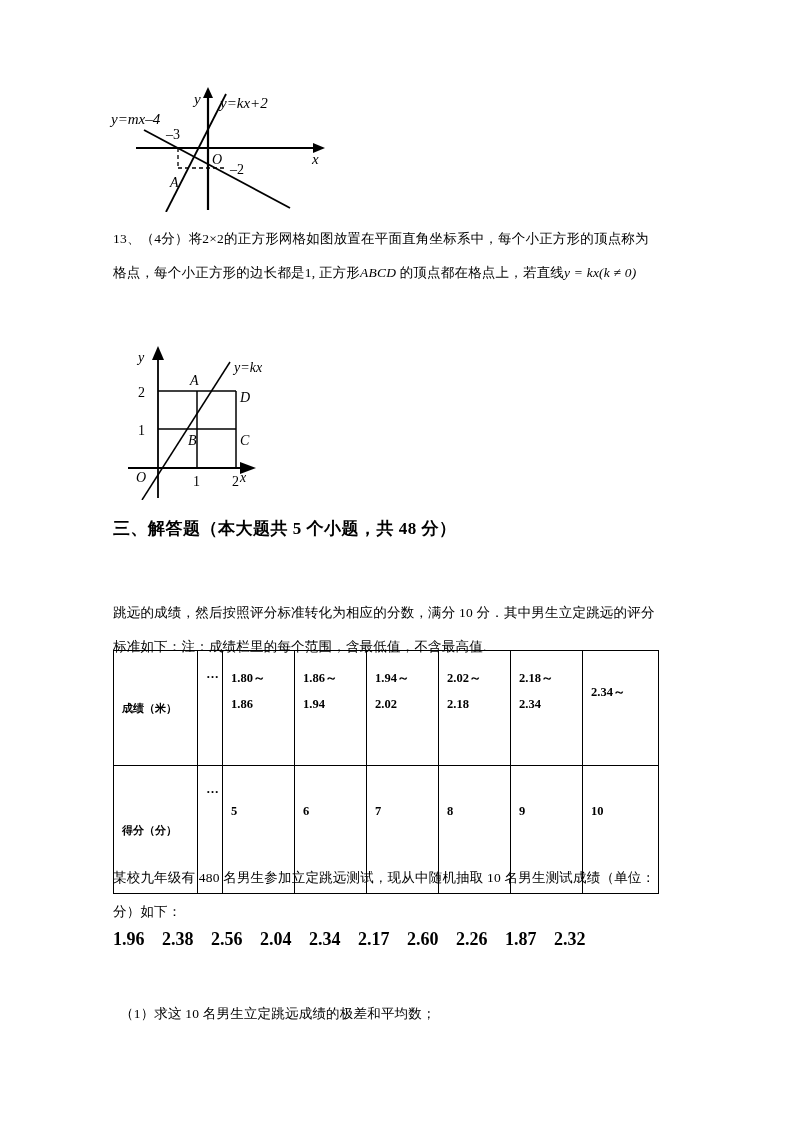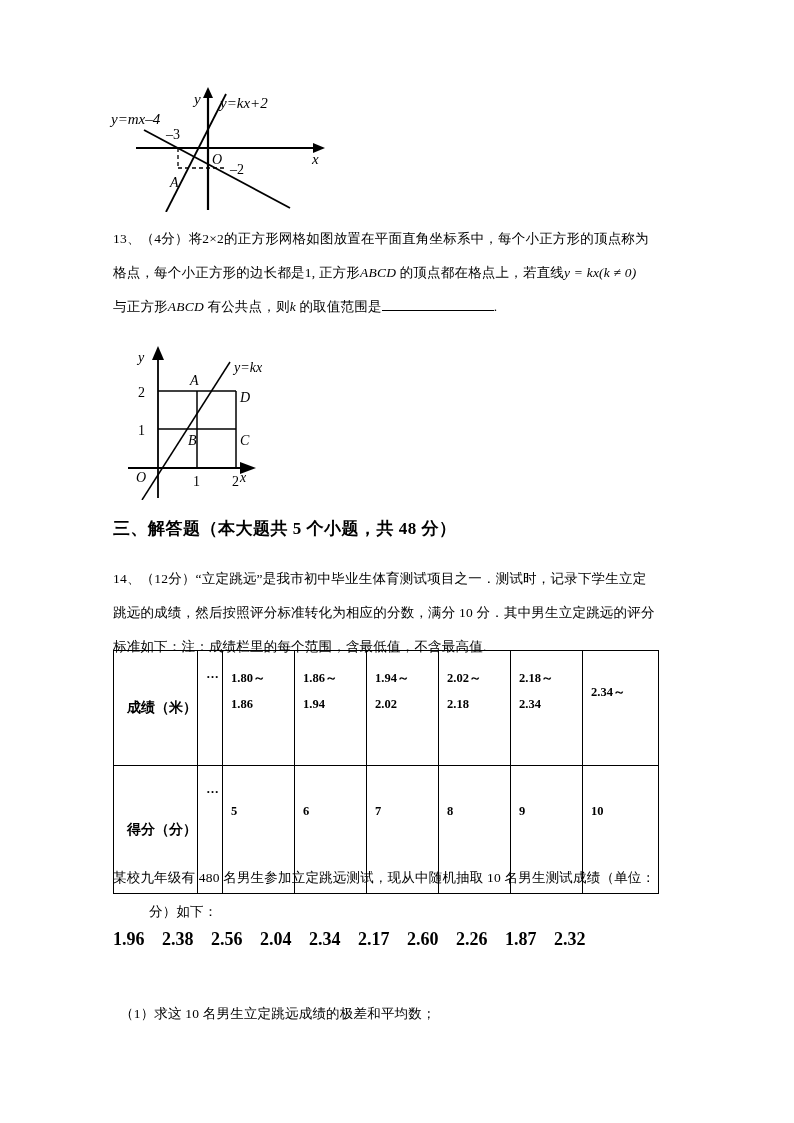--- a/index.html
+++ b/index.html
@@ -53,24 +53,24 @@
   #score-table td {
     border:1px solid #000;
     font-size:12.5px;
     font-weight:bold;
     vertical-align:top;
     padding:14px 0 0 8px;
     line-height:26px;
     height:86px;
   }
   #score-table td.rowhdr {
-    text-align:right;
+    text-align:left;
     vertical-align:middle;
     padding:0 0 0 8px;
-    font-size:14px;
+    font-size:11px;
   }
   #score-table td.dots { padding:10px 0 0 6px; text-align:center; letter-spacing:1px; }
   #score-table tr.r2 td { height:95px; }
   #score-table tr.r2 td.score { padding-top:32px; }
   #score-table td.last { vertical-align:top; padding-top:28px;margin-top:32px; }
 
   .rng-lo, .rng-hi { display:block; }
 
   
   .datalist {
@@ -114,25 +114,20 @@
   </div>
 
   <div class="ptext" style="left:113px; top:222px;text-align:right;">13、（4分）将2×2的正方形网格如图放置在平面直角坐标系中，每个小正方形的顶点称为</div>
 
   <div class="ptext" style="left:113px; top:256px;">
     <span>格点，每个小正方形的边长都是</span><span class="mn">1,</span>
     <span>正方形</span><span class="mi">ABCD</span>
     <span>的顶点都在格点上，若直线</span><span class="mi">y = kx(k ≠ 0)</span>
   </div>
 
-  <div class="ptext" style="left:113px; top:290px;">
-    <span>与正方形</span><span class="mi">ABCD</span>
-    <span>有公共点，则</span><span class="mi">k</span>
-    <span>的取值范围是</span><span class="blank"></span><span>.</span>
-  </div>
 
   <div id="fig2">
     <svg width="280" height="170" viewBox="0 0 280 170">
 
       <line x1="8" y1="138" x2="120" y2="138" stroke="#000" stroke-width="1.8"></line>
       <polygon points="120,132 136,138 120,144" fill="#000"></polygon>
 
       <line x1="38" y1="168" x2="38" y2="30" stroke="#000" stroke-width="1.8"></line>
       <polygon points="32,30 38,16 44,30" fill="#000"></polygon>
 
@@ -153,21 +148,20 @@
       <text x="112" y="156" font-family="Liberation Serif, serif" font-size="14">2</text>
       <text x="70" y="55" font-family="Liberation Serif, serif" font-style="italic" font-size="14">A</text>
       <text x="68" y="115" font-family="Liberation Serif, serif" font-style="italic" font-size="14">B</text>
       <text x="120" y="115" font-family="Liberation Serif, serif" font-style="italic" font-size="14">C</text>
       <text x="120" y="72" font-family="Liberation Serif, serif" font-style="italic" font-size="14">D</text>
     </svg>
   </div>
 
   <div class="sect-head">三、解答题（本大题共 5 个小题，共 48 分）</div>
 
-  <div class="ptext" style="left:113px; top:562px;">14、（12分）“立定跳远”是我市初中毕业生体育测试项目之一．测试时，记录下学生立定</div>
   <div class="ptext" style="left:113px; top:596px;">跳远的成绩，然后按照评分标准转化为相应的分数，满分 10 分．其中男生立定跳远的评分</div>
   <div class="ptext" style="left:113px; top:630px;">标准如下：注：成绩栏里的每个范围，含最低值，不含最高值.</div>
 
   <table id="score-table">
     <colgroup>
       <col style="width:84px">
         <col style="width:25px">
         <col style="width:72px">
       <col style="width:72px">
         <col style="width:72px">
@@ -210,21 +204,21 @@
         <td class="score">6</td>
         <td class="score">7</td>
         <td class="score">8</td>
         <td class="score">9</td>
         <td class="score">10</td>
       </tr>
     </tbody>
   </table>
 
   <div class="ptext" style="left:113px; top:861px;">某校九年级有 480 名男生参加立定跳远测试，现从中随机抽取 10 名男生测试成绩（单位：</div>
-  <div class="ptext" style="left:113px; top:895px;margin-left:36px;">分）如下：</div>
+  <div class="ptext" style="left:113px; top:895px;">分）如下：</div>
 
   <div class="datalist" style="left:113px; top:929px;">
     <span>1.96</span><span>2.38</span><span>2.56</span><span>2.04</span><span>2.34</span><span>2.17</span><span>2.60</span><span>2.26</span><span>1.87</span><span>2.32</span>
   </div>
 
   <div class="ptext" style="left:120px; top:997px;">（1）求这 10 名男生立定跳远成绩的极差和平均数；</div>
 
 </div>
 
 </body></html>

